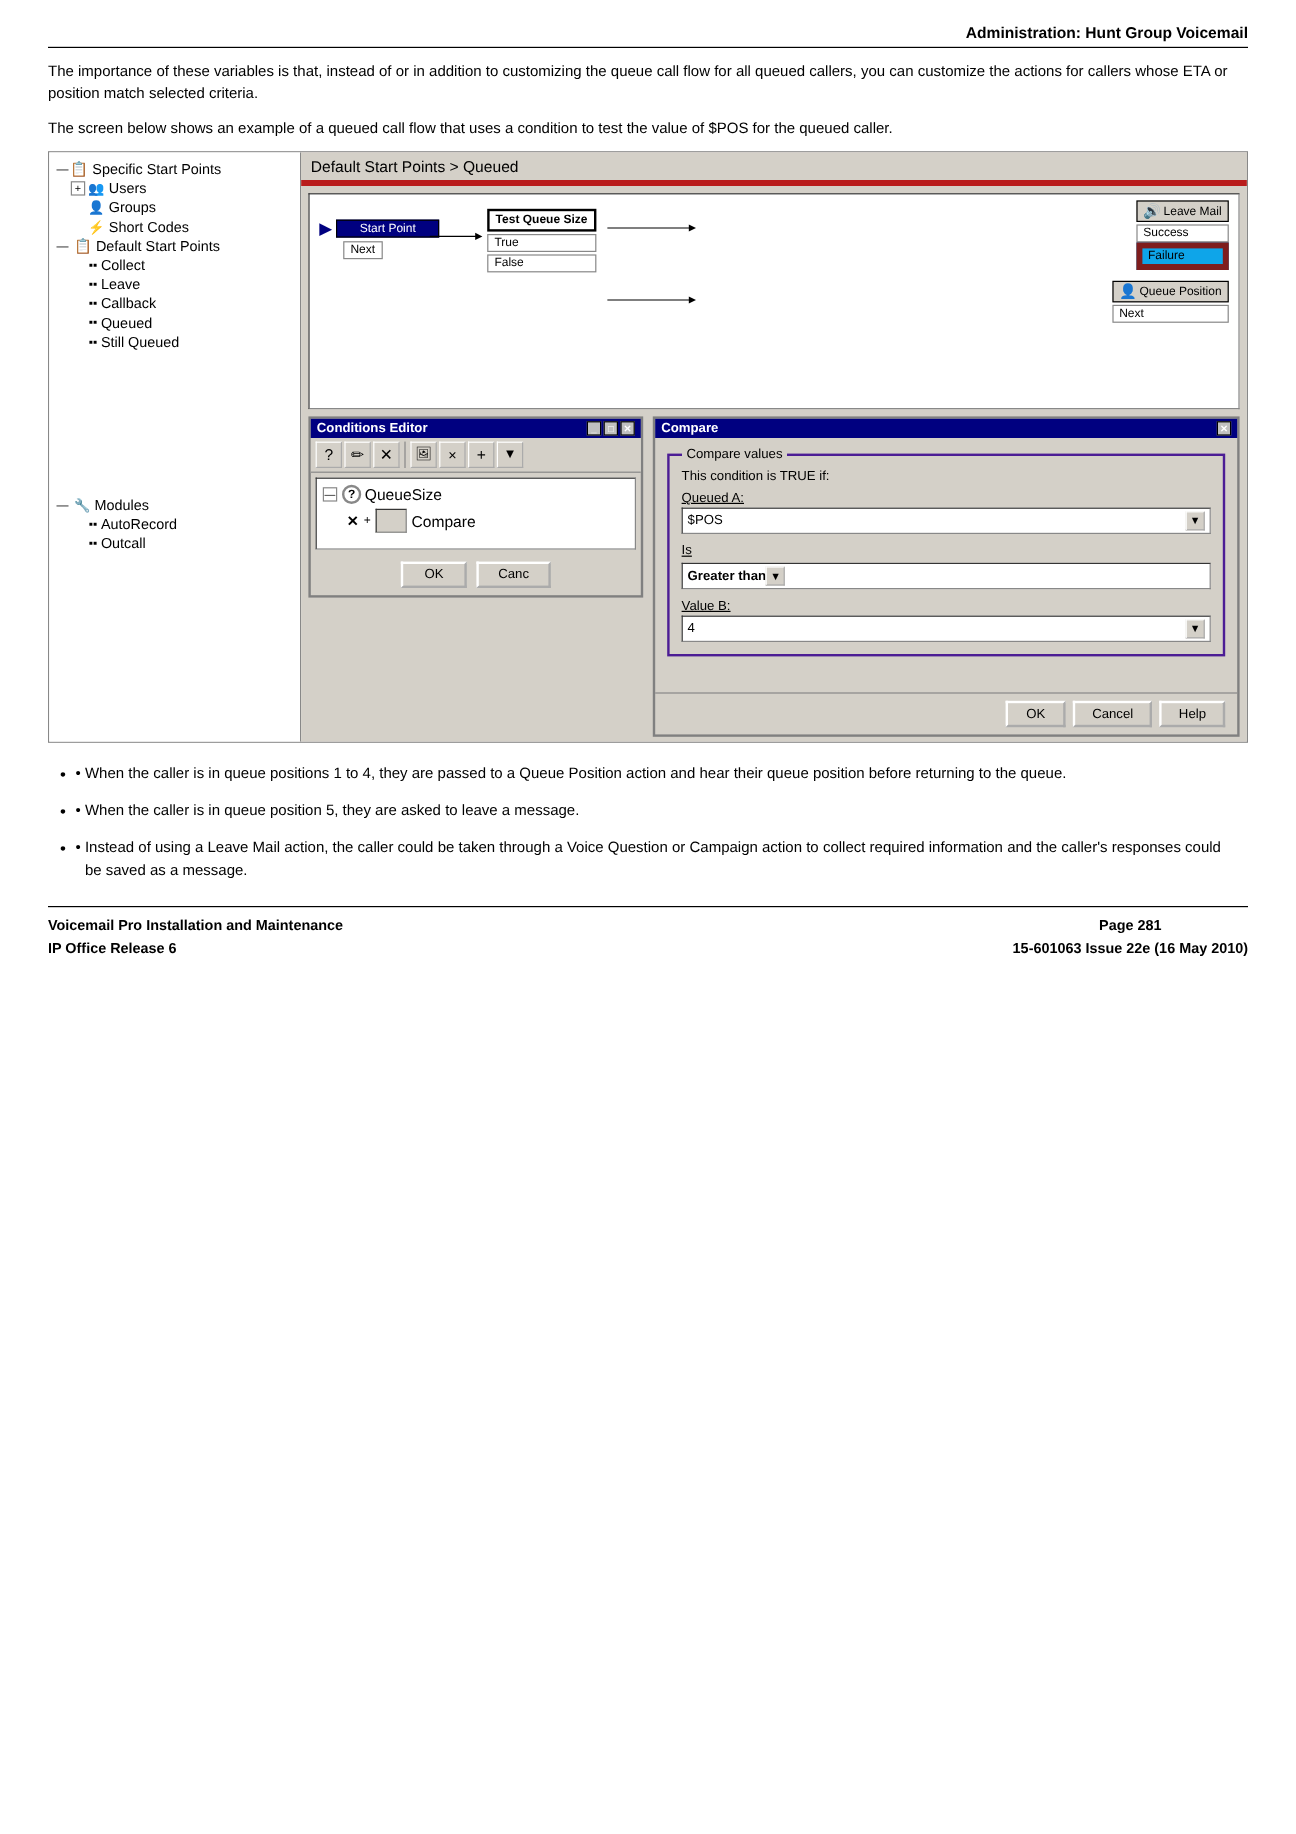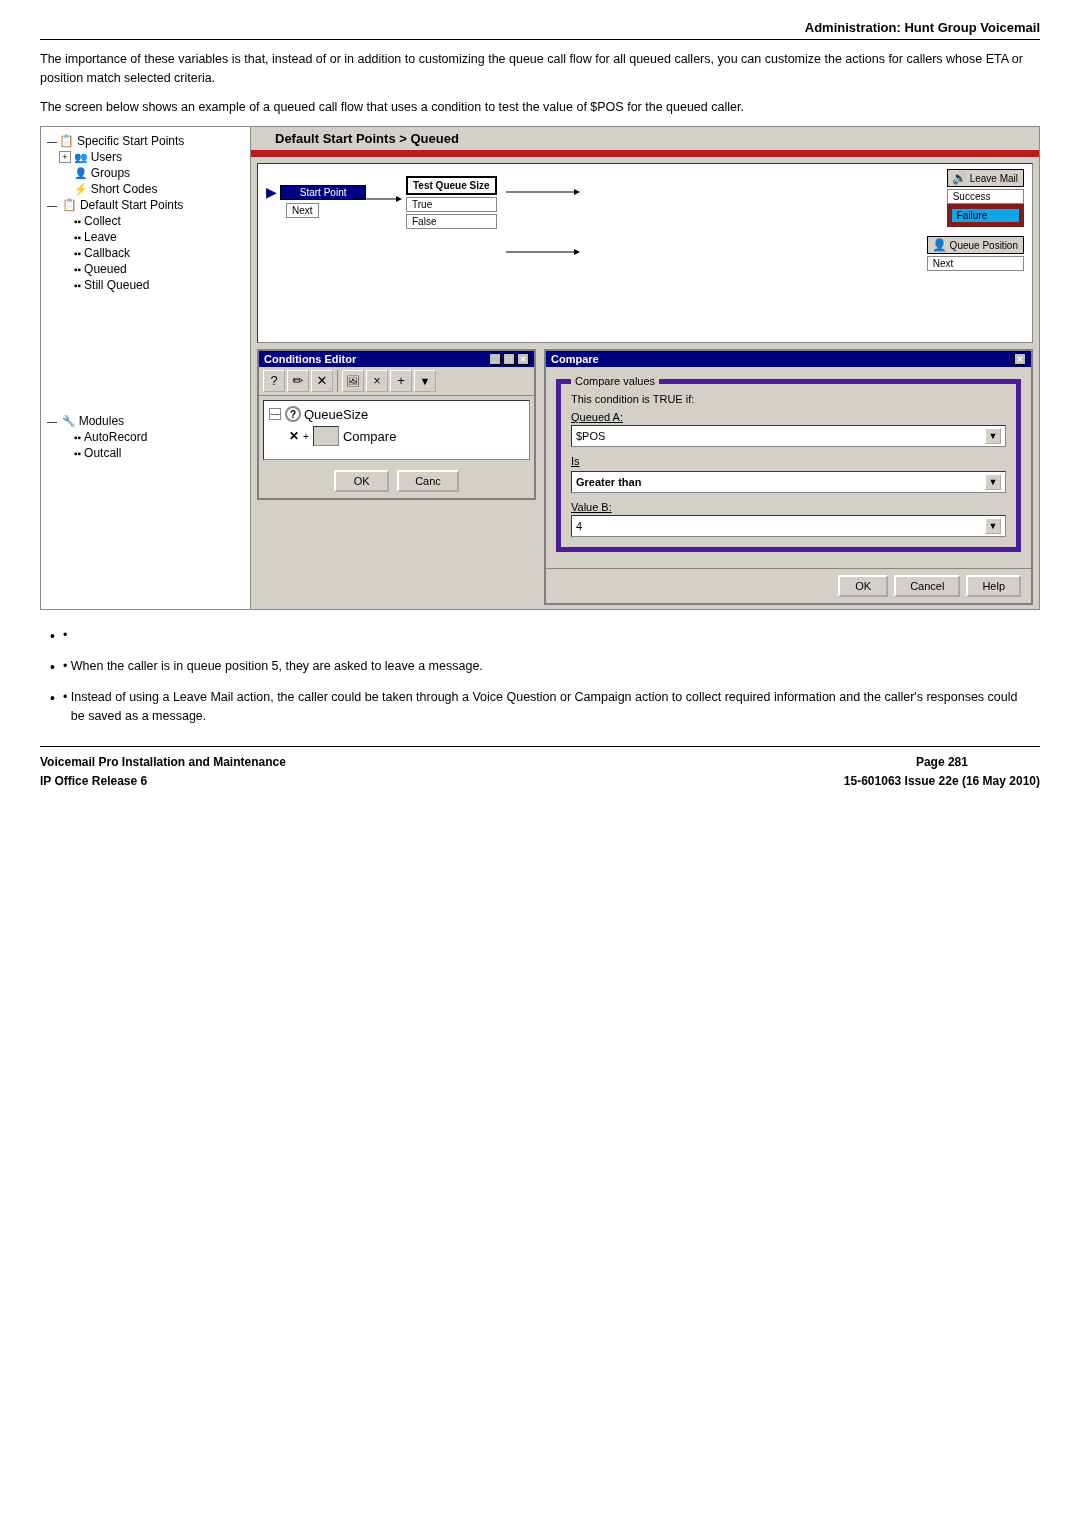--- a/index.html
+++ b/index.html
@@ -63,23 +63,23 @@
     .main-panel {
       flex: 1;
       background: #d4d0c8;
       padding: 0;
       position: relative;
     }
     
     .breadcrumb-bar {
       background: #d4d0c8;
       font-size: 13px;
-      font-weight: bold;
-      padding: 4px 24px;
-      border-bottom: 7px solid #b91c1c;
+      font-weight: normal;
+      padding: 4px 8px;
+      border-bottom: 5px solid #b91c1c;
     }
     
     .flow-area {
       background: #fff;
       border: 1px inset #888;
       height: 180px;
       position: relative;
       margin: 6px;
       overflow: hidden;
     }
@@ -308,34 +308,34 @@
             <button style="background:#d4d0c8; border:2px outset #fff; padding:3px 16px; font-size:11px; cursor:pointer; min-width:55px;">Canc</button>
           </div>
         </div>
 
         <div style="background:#d4d0c8; border:2px solid #808080; flex:1;">
           <div style="background:#000080; color:#fff; font-size:11px; font-weight:bold; padding:2px 5px; display:flex; justify-content:space-between; align-items:center;">
             <span>Compare</span>
             <div style="width:12px;height:12px;background:#c0c0c0;border:1px solid #000;font-size:8px;text-align:center;line-height:11px;">✕</div>
           </div>
           <div style="padding:8px 10px;">
-            <fieldset style="border:5px solid #4c1d95; padding:6px 10px; margin-bottom:8px;">
+            <fieldset style="border:2px solid #4c1d95; padding:6px 10px; margin-bottom:22px;">
               <legend style="font-size:11px; padding:0 4px;">Compare values</legend>
               <div style="font-size:11px; margin-bottom:6px;">This condition is TRUE if:</div>
 
               <div style="margin-bottom:8px;">
                 <div style="font-size:11px; text-decoration:underline; margin-bottom:2px;">Queued A:</div>
                 <div style="display:flex; background:#fff; border:1px inset #888; font-size:11px; padding:2px 4px; align-items:center; justify-content:space-between;">
                   <span>$POS</span>
                   <span style="background:#d4d0c8; border:1px outset #fff; width:16px; height:16px; font-size:9px; text-align:center; line-height:14px; flex-shrink:0;">▼</span>
                 </div>
               </div>
 
               <div style="font-size:11px; text-decoration:underline; margin-bottom:4px;">Is</div>
-              <div style="display:flex; background:#fff; border:1px inset #888; font-size:11px; padding:2px 4px; align-items:center; justify-content:space-between; margin-bottom:8px;">
+              <div style="display:flex; background:#fff; border:1px inset #888; font-size:11px; padding:2px 4px; align-items:center; justify-content:flex-start; margin-bottom:8px;">
                 <span style="font-weight:bold;">Greater than</span>
                 <span style="background:#d4d0c8; border:1px outset #fff; width:16px; height:16px; font-size:9px; text-align:center; line-height:14px; flex-shrink:0;">▼</span>
               </div>
 
               <div style="margin-bottom:4px;">
                 <div style="font-size:11px; text-decoration:underline; margin-bottom:2px;">Value B:</div>
                 <div style="display:flex; background:#fff; border:1px inset #888; font-size:11px; padding:2px 4px; align-items:center; justify-content:space-between;">
                   <span>4</span>
                   <span style="background:#d4d0c8; border:1px outset #fff; width:16px; height:16px; font-size:9px; text-align:center; line-height:14px; flex-shrink:0;">▼</span>
                 </div>
@@ -355,20 +355,21 @@
             </button>
           </div>
         </div>
       </div>
     </div>
   </div>
 
   <ul class="bullet-list">
     <li>
       <span>•&nbsp;</span>
+      <span>When the caller is in queue positions 1 to 4, they are passed to a Queue Position action and hear their queue position before returning to the queue.</span>
     </li>
     <li>
       <span>•&nbsp;</span>
       <span>When the caller is in queue position 5, they are asked to leave a message.</span>
     </li>
     <li>
       <span>•&nbsp;</span>
       <span>Instead of using a Leave Mail action, the caller could be taken through a Voice Question or Campaign action to collect required information and the caller's responses could be saved as a message.</span>
     </li>
   </ul>

